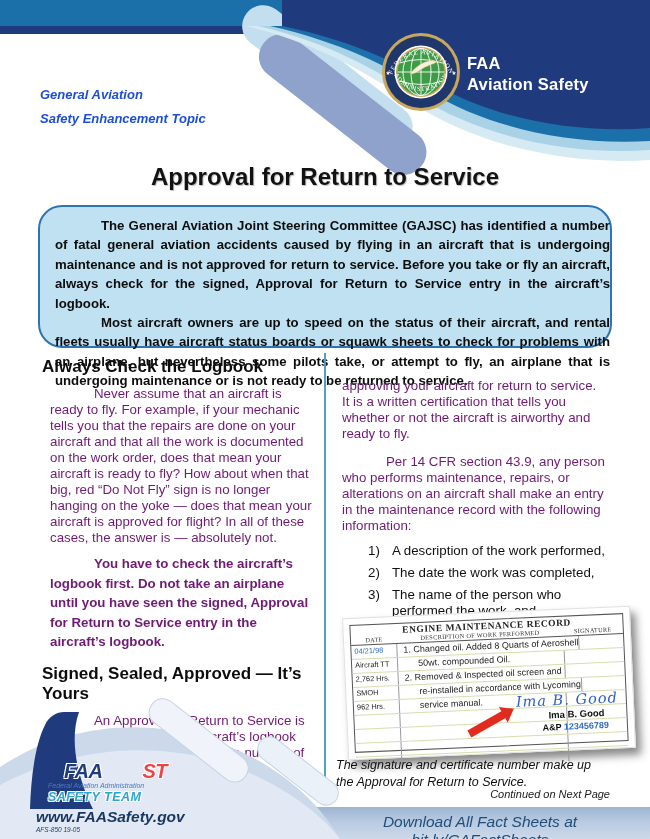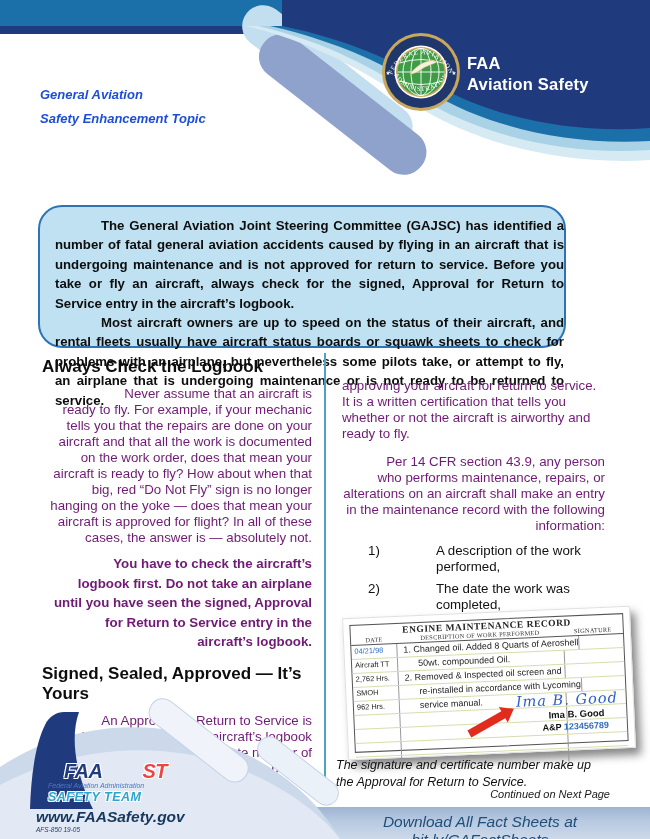--- a/index.html
+++ b/index.html
@@ -9,38 +9,38 @@
   
   .header-art{position:absolute;top:0;left:0;}
   .kicker{position:absolute;left:40px;top:83px;font-size:13px;font-weight:bold;font-style:italic;
           color:#1d4ed8;line-height:23.5px;}
   .brand{position:absolute;left:467px;top:53px;color:#ffffff;font-weight:bold;
          font-size:16.5px;line-height:21px;letter-spacing:.2px;}
 
   
   .page-title{position:absolute;left:0;top:163px;width:650px;text-align:center;
               font-size:24px;font-weight:bold;color:#121212;text-shadow:1px 1px 1px rgba(0,0,0,.25);}
-  .callout{position:absolute;left:38px;top:205px;width:528px;height:143px;box-sizing:border-box;
+  .callout{position:absolute;left:38px;top:205px;width:574px;height:143px;box-sizing:border-box;
            background:#bfe1f1;border:2px solid #2e74b5;border-radius:24px;padding:9px 0 6px 15px;}
   .callout p{margin:0;font-size:13.2px;font-weight:bold;line-height:19.4px;text-align:justify;
              text-indent:46px;color:#0d0d0d;}
 
   
   .divider{position:absolute;left:324px;top:353px;width:2px;height:447px;background:#4fa3c2;}
   .leftcol{position:absolute;left:42px;top:357px;width:278px;}
   .rightcol{position:absolute;left:334px;top:370px;width:279px;}
   .sec-head{font-size:17px;font-weight:bold;color:#0d0d0d;margin:0 0 9px 0;line-height:20px;}
   .bodyp{margin:8px;font-size:13.3px;line-height:16px;color:#701a75;}
-  .indent{text-indent:44px;text-align:right;}
+  .indent{text-indent:44px;}
   .mt8{margin-top:8px;font-weight:bold;} .mt12{margin-top:12px;}
   .wide{line-height:19.5px;}
   .numlist{margin:9px 0 0 34px;}
   .li{display:flex;margin-bottom:6px;font-size:13.3px;line-height:16px;}
   .li .num{width:24px;flex:none;}
-  .li .txt{flex:1;margin-left:44px;}
+  .li .txt{flex:1;}
 
   
   .logbook{position:absolute;left:345px;top:612px;width:288px;height:142px;background:#ffffff;
            box-sizing:border-box;padding:6px;transform:rotate(-2.5deg);
            border:1px solid #e0e0e0;box-shadow:5px 7px 8px rgba(40,40,40,.55);}
   .lb-inner{position:relative;width:100%;height:100%;border:1px solid #555;box-sizing:border-box;
             font-family:"Liberation Sans",sans-serif;}
   .lb-title{font-family:"Liberation Serif",serif;font-size:9.5px;font-weight:bold;text-align:center;
             letter-spacing:.5px;padding-top:1px;color:#222;}
   .lb-cols{display:grid;grid-template-columns:46px 1fr 60px;border-bottom:1px solid #555;}
@@ -133,20 +133,21 @@
   <div class="kicker">
     <div>General Aviation</div>
     <div>Safety Enhancement Topic</div>
   </div>
 
   <div class="brand">
     <div>FAA</div>
     <div>Aviation Safety</div>
   </div>
 
+  <div class="page-title">Approval for Return to Service</div>
 
   <div class="callout">
     <p>The General Aviation Joint Steering Committee (GAJSC) has identified a number of fatal general aviation accidents caused by flying in an aircraft that is undergoing maintenance and is not approved for return to service. Before you take or fly an aircraft, always check for the signed, Approval for Return to Service entry in the aircraft’s logbook.</p>
     <p>Most aircraft owners are up to speed on the status of their aircraft, and rental fleets usually have aircraft status boards or squawk sheets to check for problems with an airplane, but nevertheless some pilots take, or attempt to fly, an airplane that is undergoing maintenance or is not ready to be returned to service.</p>
   </div>
 
   <div class="divider"></div>
 
   <div class="leftcol">
     <h2 class="sec-head">Always Check the Logbook</h2>

